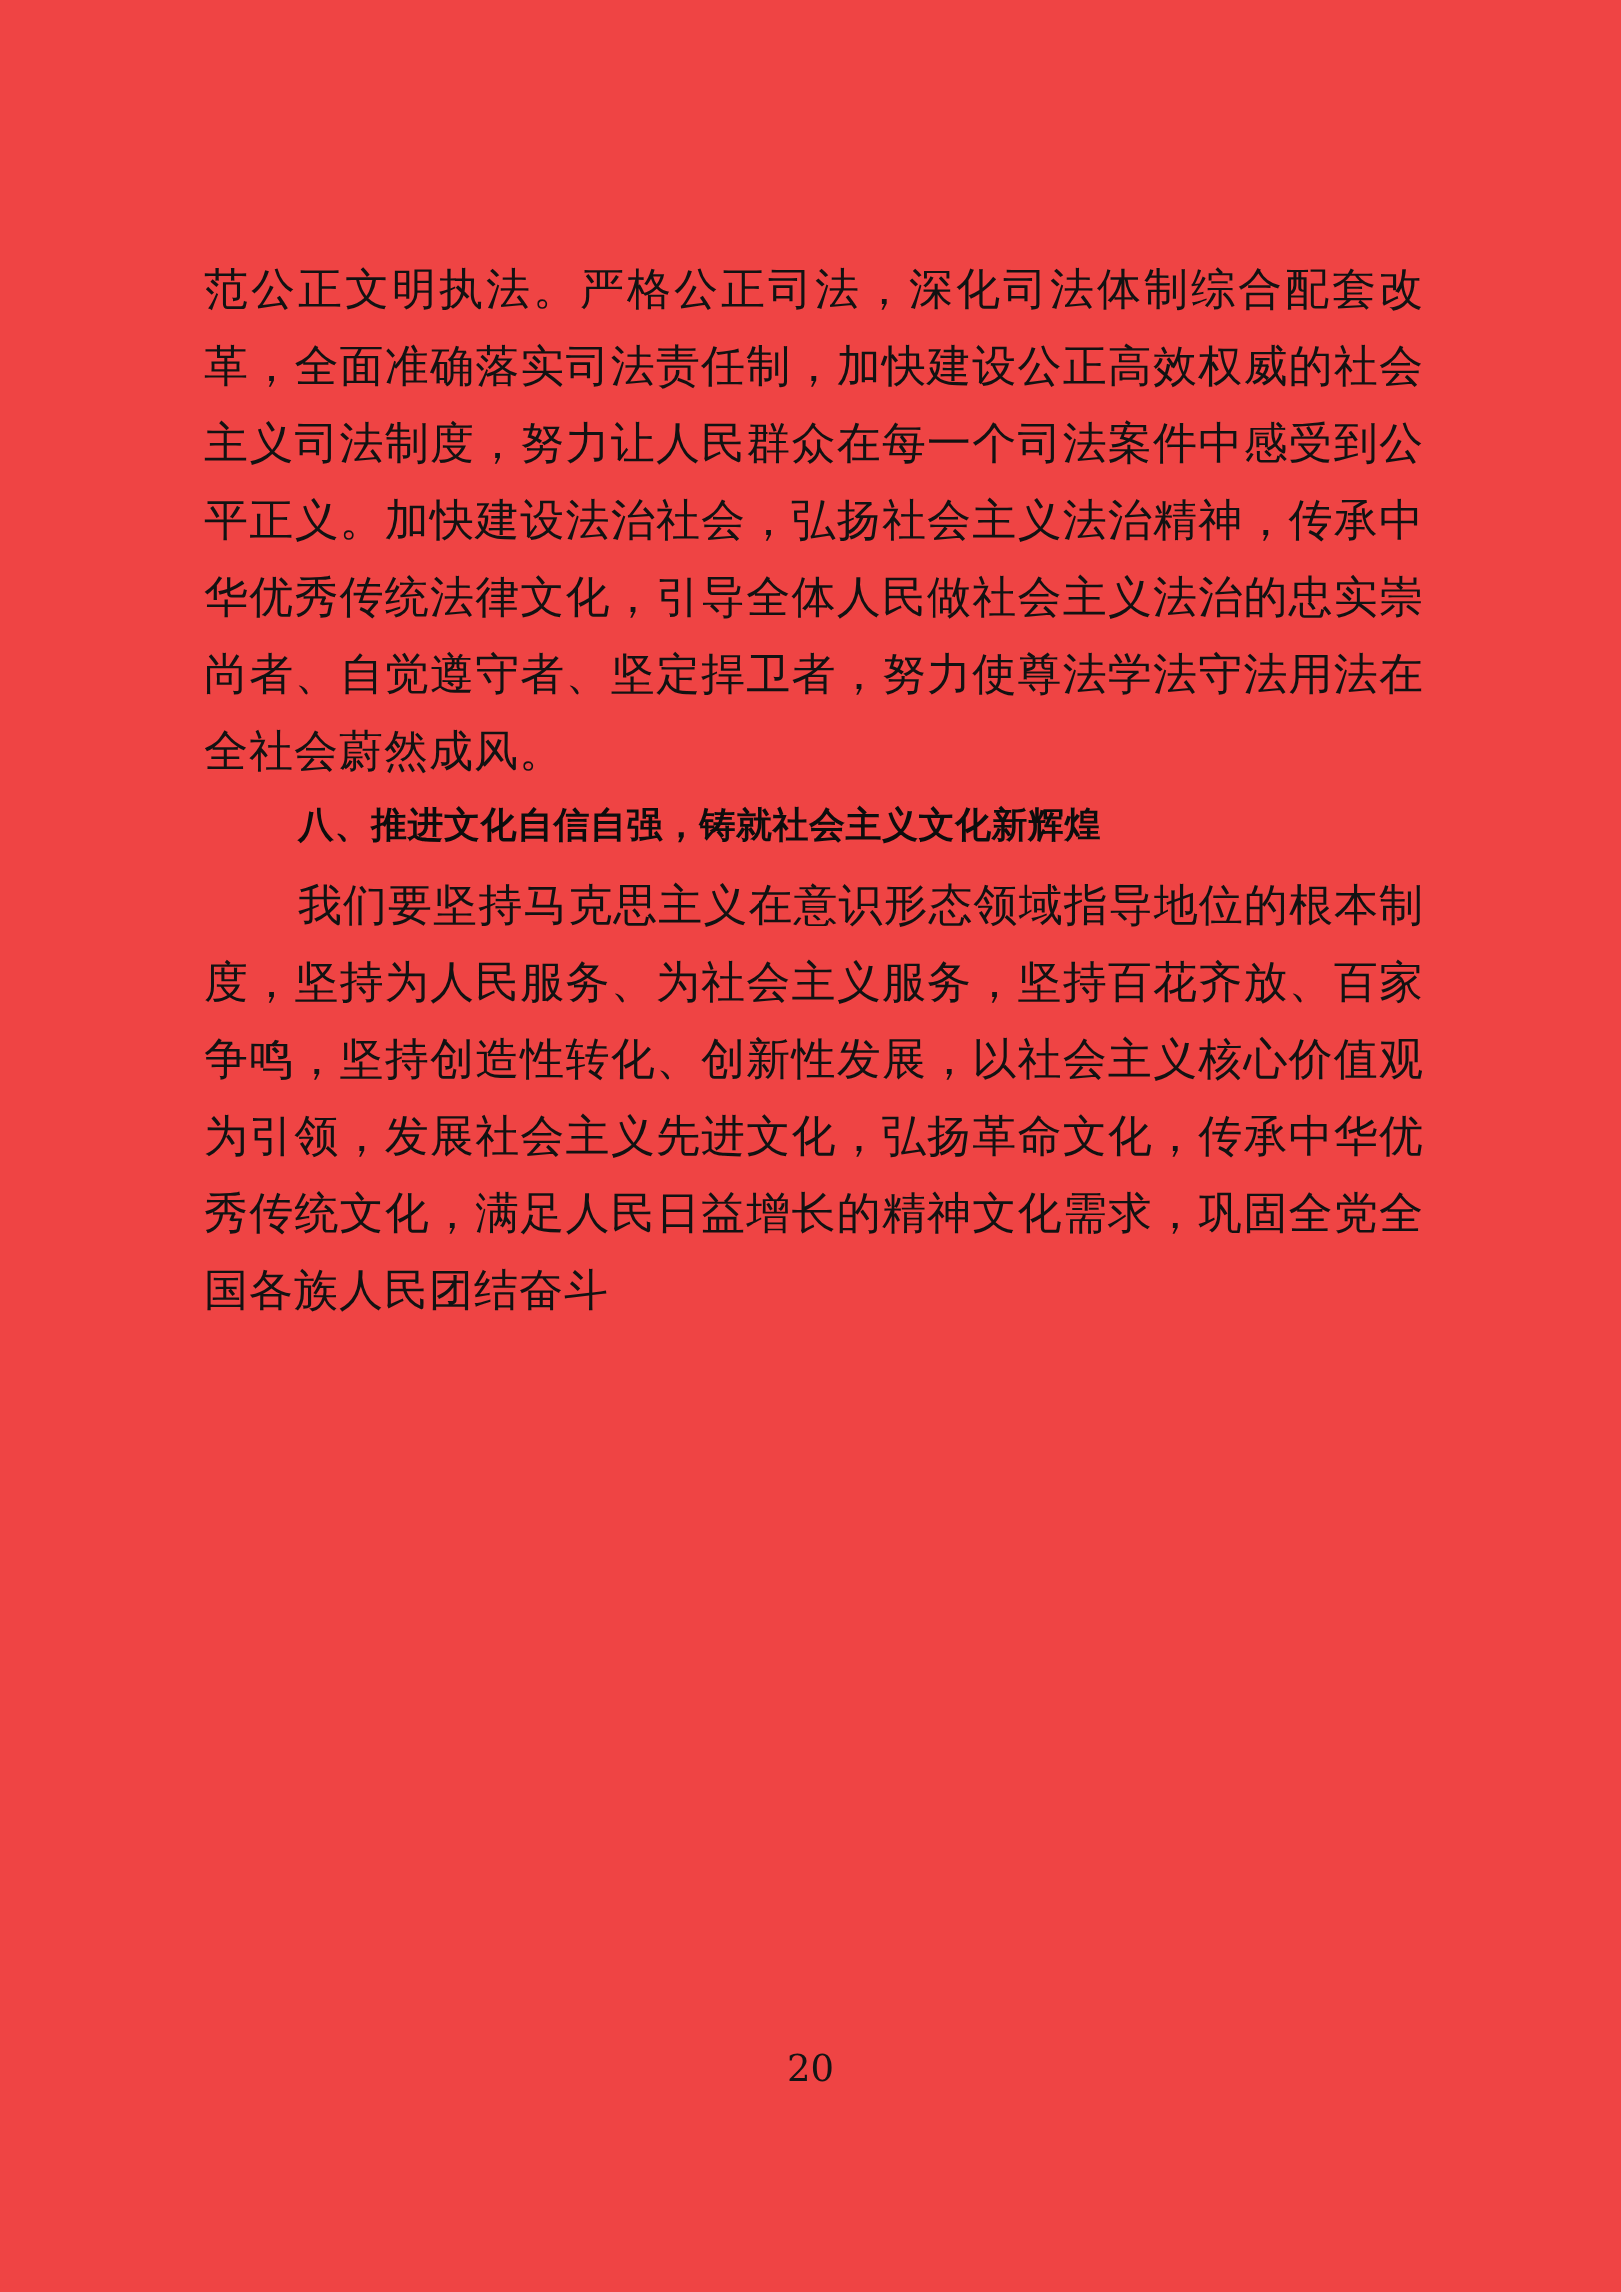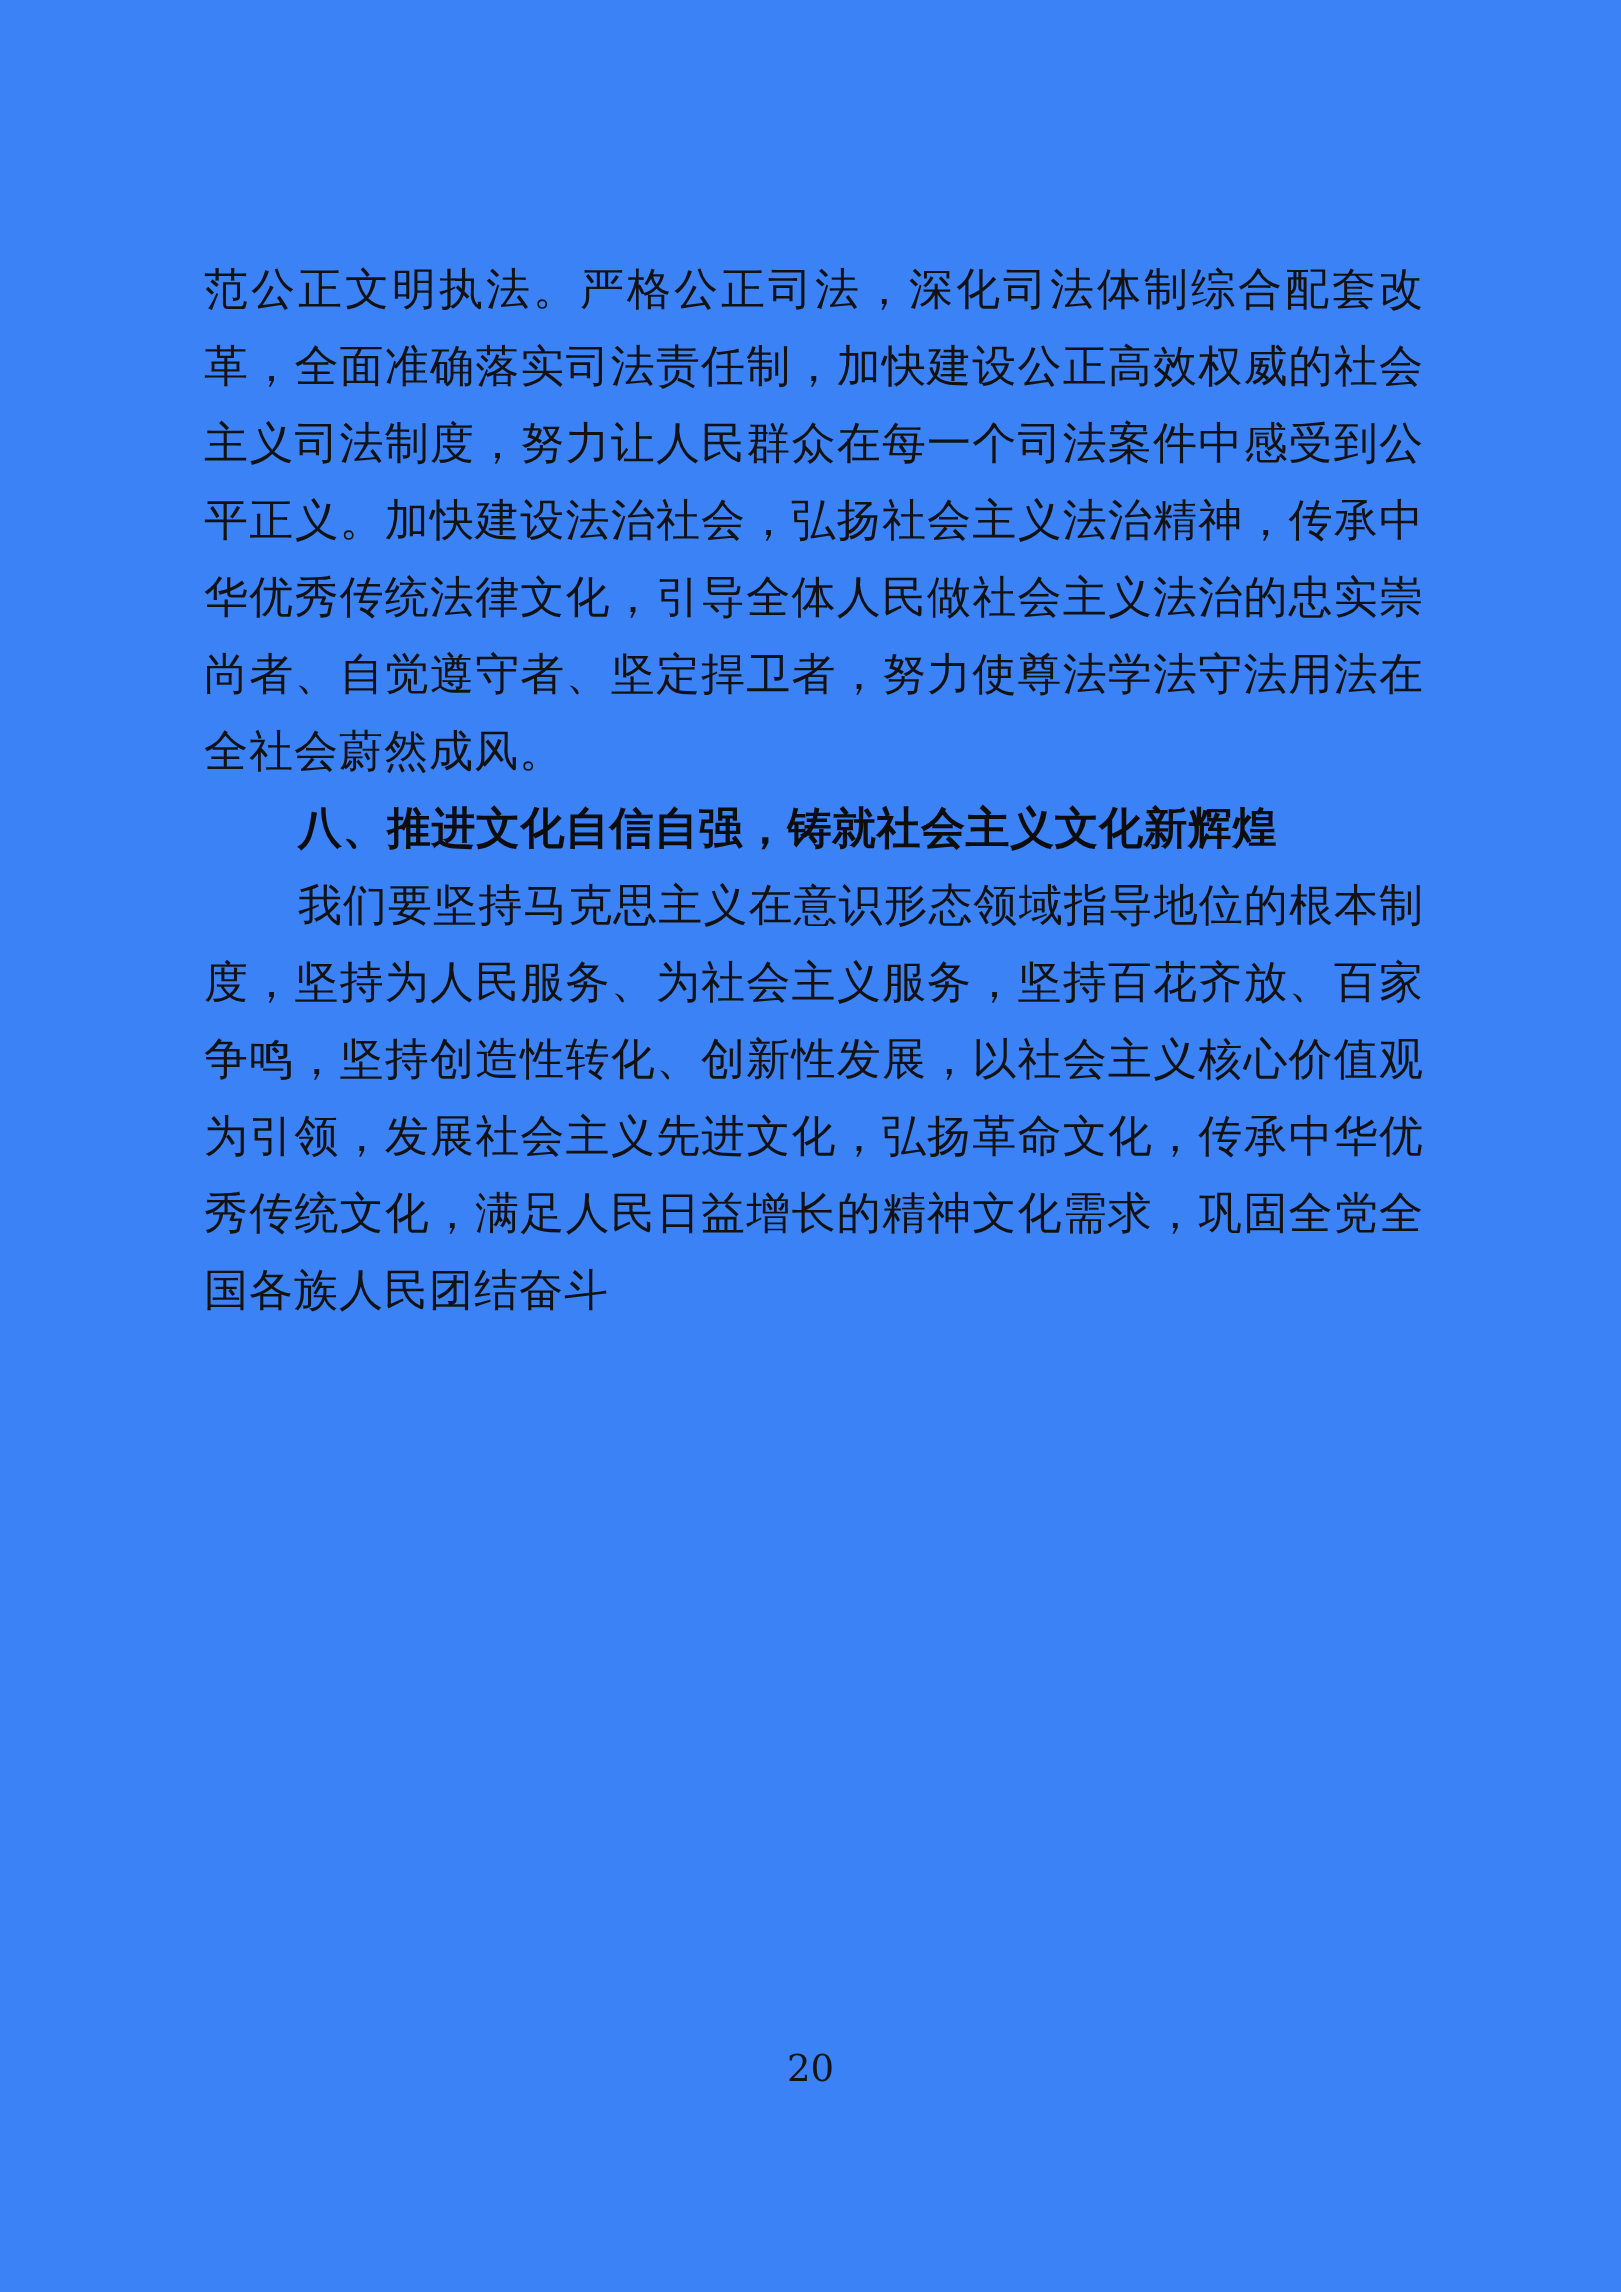--- a/index.html
+++ b/index.html
@@ -14,21 +14,21 @@
     color: #1a1a1a;
     position: relative;
     overflow: hidden;
   }
   .page {
     position: absolute;
     top: 0;
     left: 0;
     width: 1621px;
     height: 2293px;
-    background: #3b82f6;
+    background: #ef4444;
   }
   .content {
     position: absolute;
     left: 204px;
     top: 250px;
     width: 1220px;
   }
   .para {
     font-size: 44px;
     line-height: 77px;
@@ -36,28 +36,28 @@
     text-align: justify;
     text-justify: inter-ideograph;
     margin: 0;
     color: #121212;
     font-weight: 400;
   }
   .para.indent {
     text-indent: 94px;
   }
   .heading {
-    font-size: 44px;
+    font-size: 36px;
     line-height: 77px;
     letter-spacing: 0.5px;
     margin: 0;
     font-weight: bold;
     text-indent: 94px;
     color: #0d0d0d;
-    font-family: Liberation Sans, sans-serif;
+    font-family: Liberation Mono, monospace;
   }
   .page-number {
     position: absolute;
     left: 0;
     right: 0;
     top: 2047px;
     text-align: center;
     font-size: 37px;
     color: #141414;
     font-family: "DejaVu Serif", "Liberation Serif", serif;

